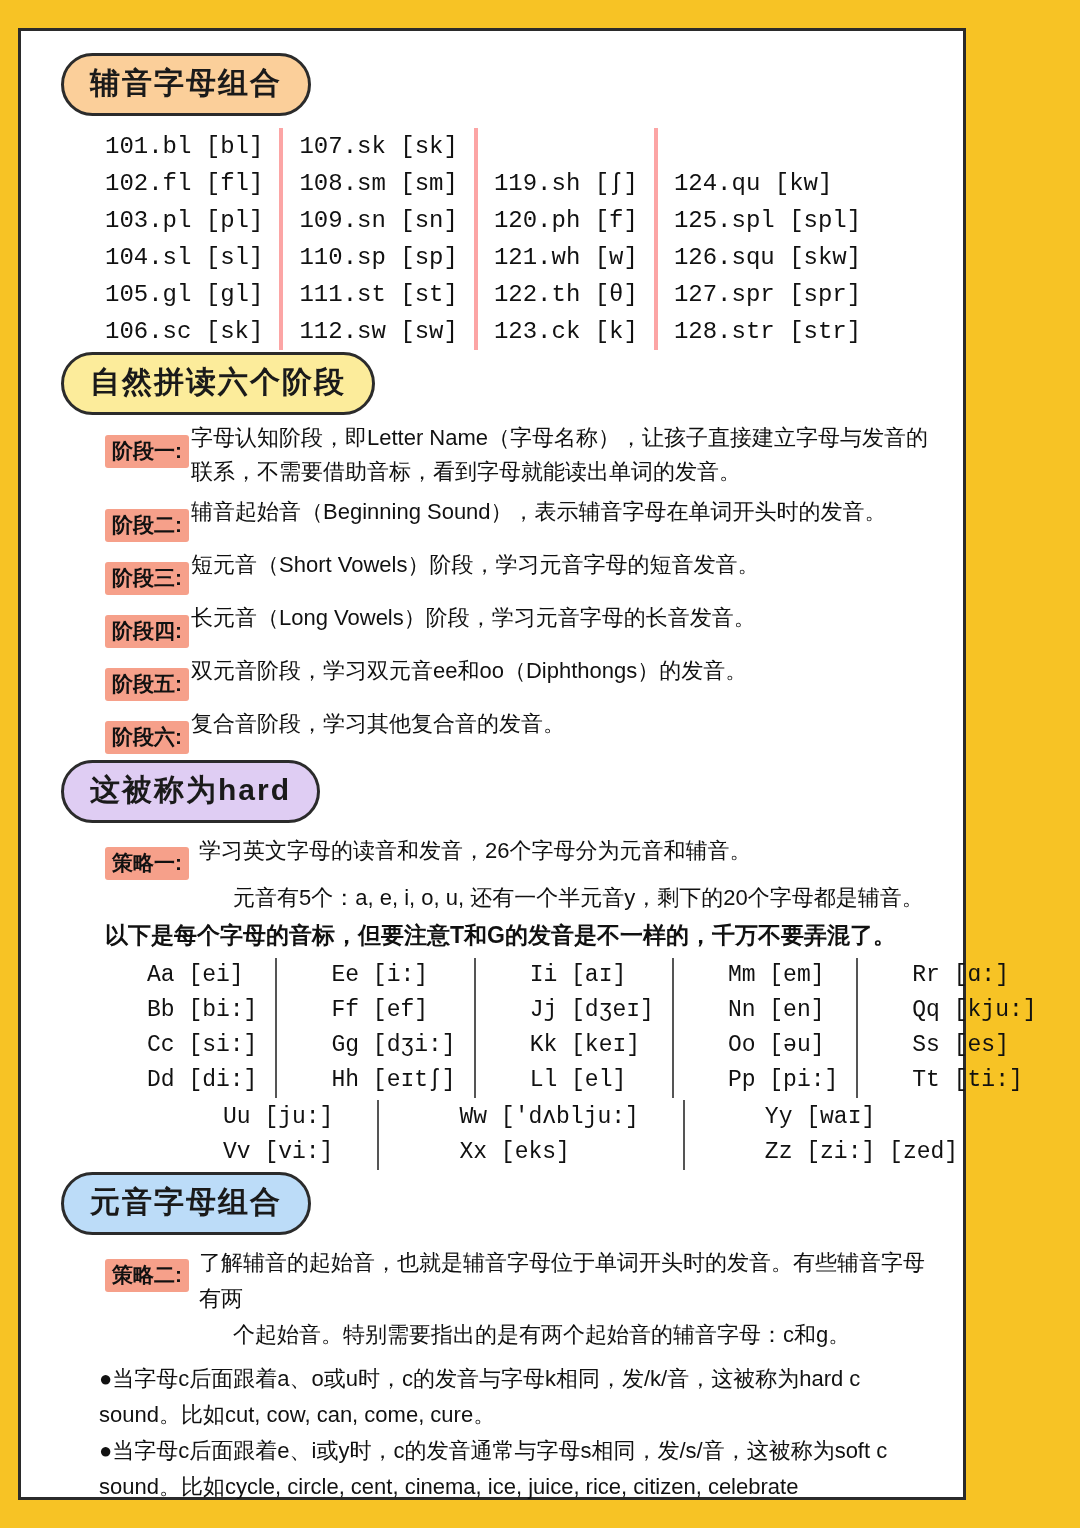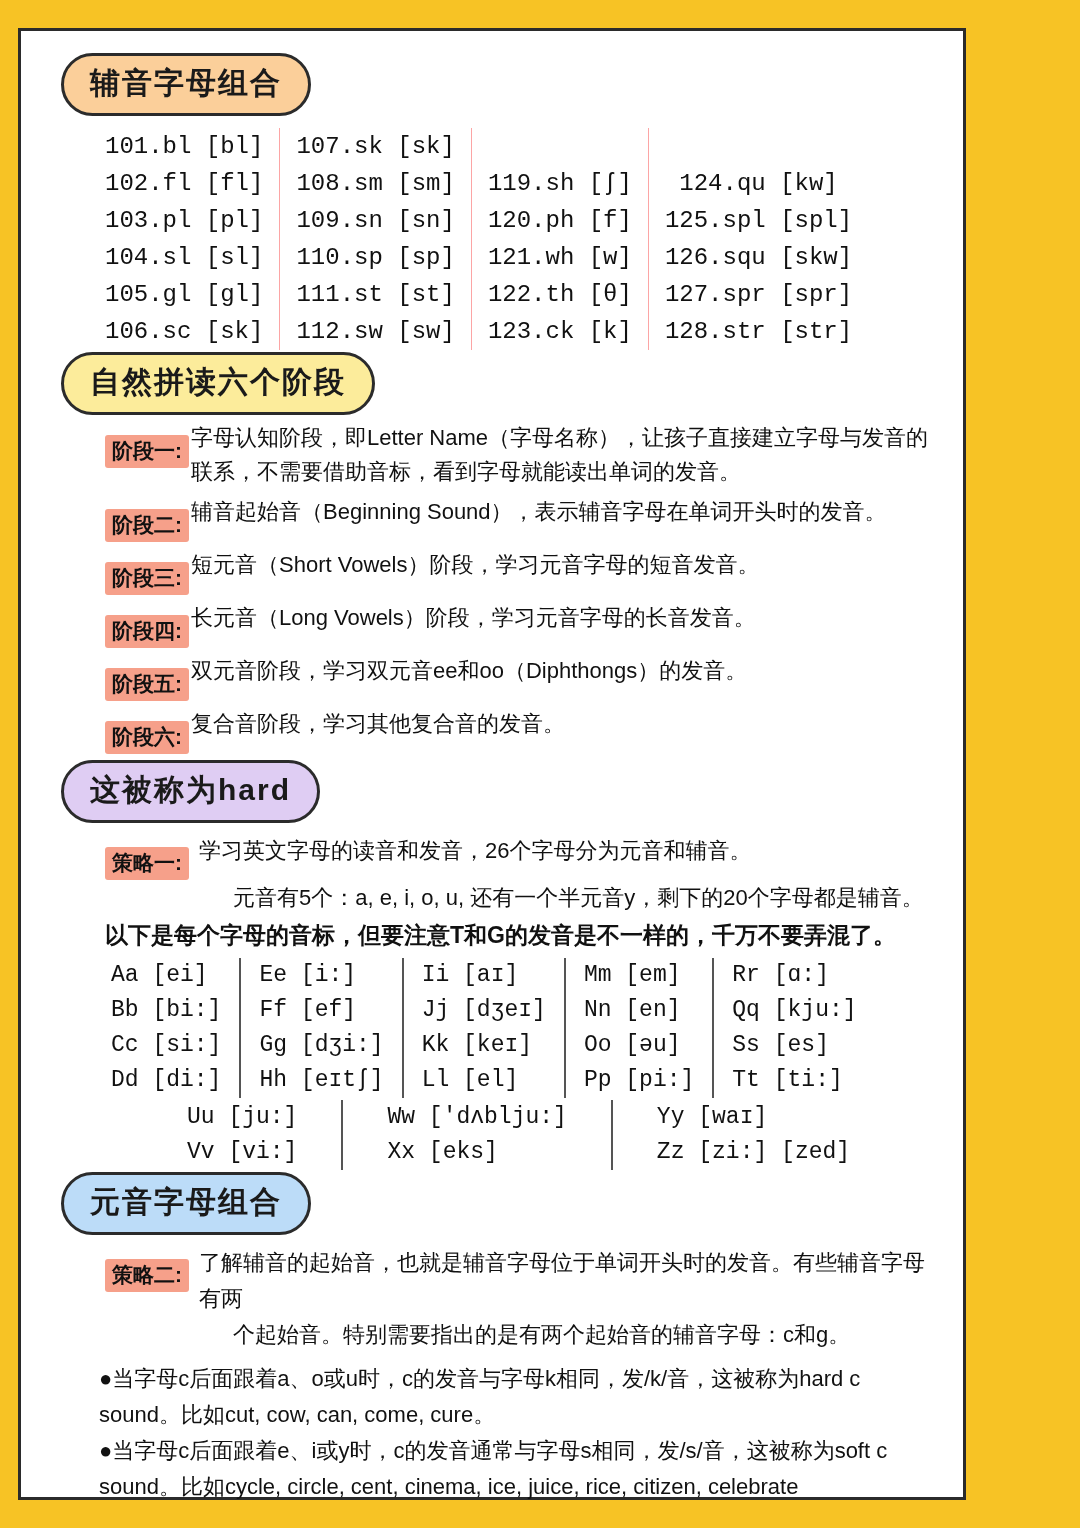--- a/index.html
+++ b/index.html
@@ -52,22 +52,21 @@
     margin: 6px 0 2px 0;
     padding-left: 42px;
   }
   .blend-col {
     padding: 0 16px;
     display: flex;
     flex-direction: column;
     justify-content: flex-end;
   }
   .blend-col + .blend-col {
-    border-left: 1px solid #fca5a5;
-    text-align: center;
+    border-left: 4px solid #fca5a5;
   }
   .blend-col .cell {
     font-size: 24px;
     line-height: 37px;
     color: #111;
     white-space: pre;
   }
   .blend-col.short { justify-content: flex-end; }
 
   
@@ -135,20 +134,21 @@
     padding: 0 18px;
   }
   .alpha-col + .alpha-col {
     border-left: 2px solid #555;
   }
   .alpha-col .cell {
     font-size: 23px;
     line-height: 35px;
     color: #111;
     white-space: pre;
+    margin-left: 36px;
   }
   .alpha2 {
     display: flex;
     padding-left: 96px;
   }
   .alpha2 .alpha-col { padding: 0 44px; }
 
   
   .bullets {
     padding-left: 52px;

